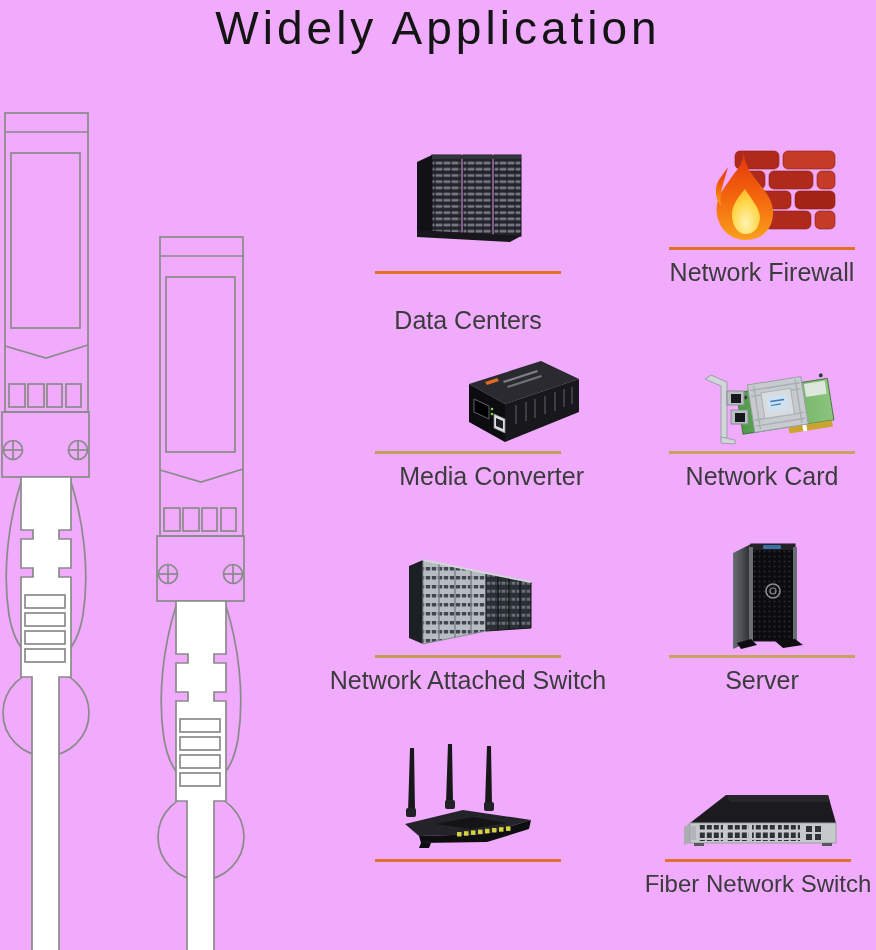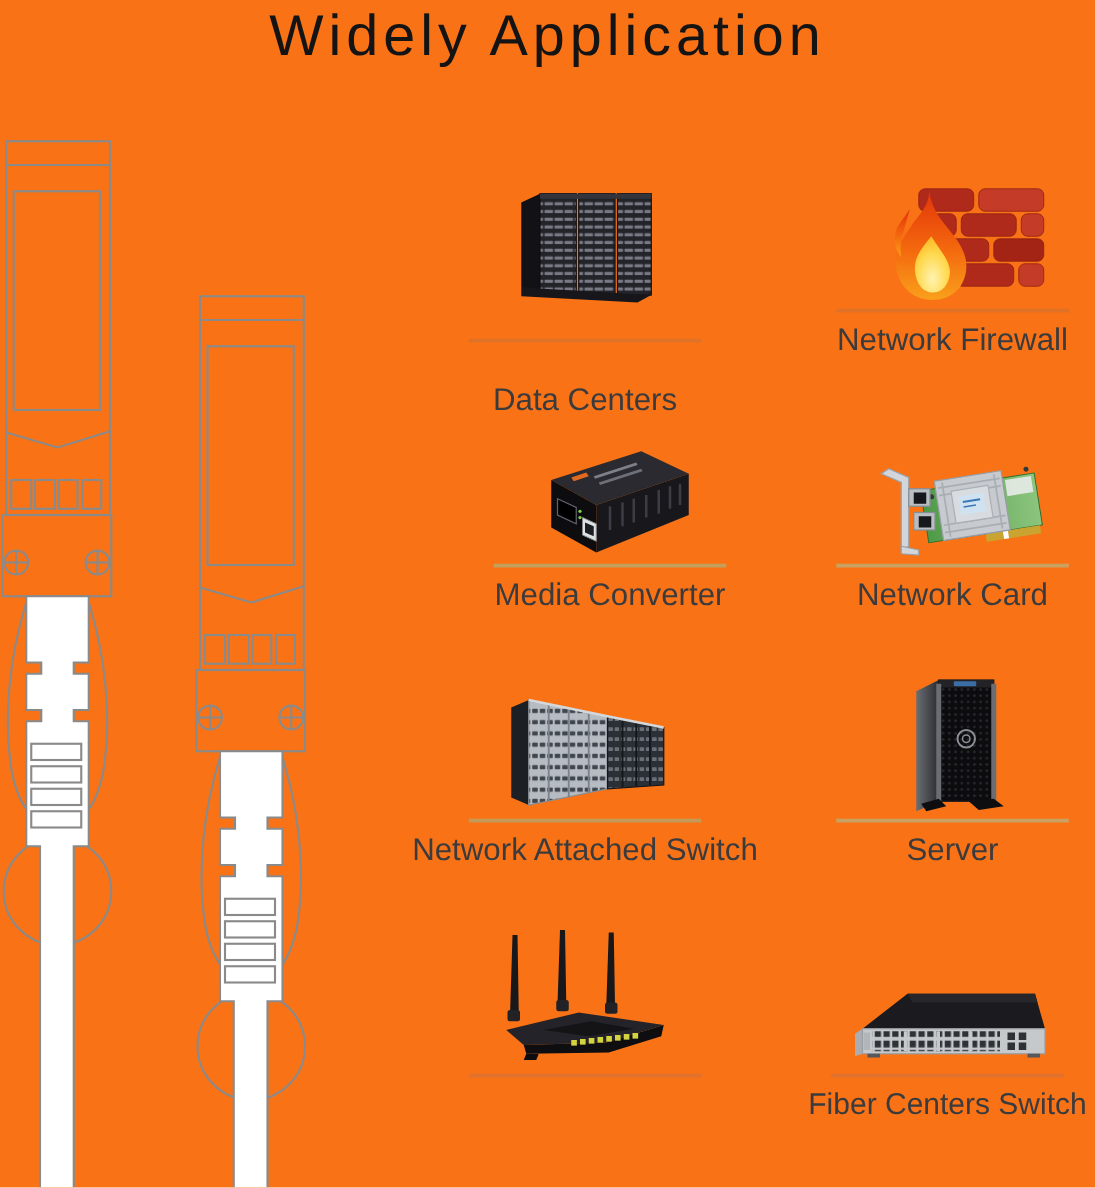--- a/index.html
+++ b/index.html
@@ -1,27 +1,27 @@
 <!DOCTYPE html>
 <html><head>
 <meta charset="utf-8">
 <style>
   html,body{margin:0;padding:0;background:#fff;}
-  .page{position:relative;width:876px;height:950px;background:#f97316;overflow:hidden;
+  .page{position:relative;width:876px;height:950px;background:#f0abfc;overflow:hidden;
         font-family:"Liberation Sans",sans-serif;}
   .title{position:absolute;top:0;left:0;width:876px;text-align:center;margin:0;
          font-size:46px;font-weight:500;letter-spacing:4px;color:#141414;line-height:56px;}
   .cables{position:absolute;left:0;top:100px;width:250px;height:850px;}
   .cell{position:absolute;display:flex;flex-direction:column;}
   .icon-box{display:flex;align-items:flex-end;justify-content:center;padding-bottom:4px;overflow:visible;}
   .underline{height:3px;width:186px;margin:0 auto;background:#df7226;}
   .app-label{text-align:center;font-size:25px;color:#3b3b3d;margin-top:8px;white-space:nowrap;}
   .c1{left:352px;top:138px;width:232px;gap:24px;} .c1 .icon-box{height:105px;}
   .c2{left:646px;top:138px;width:232px;} .c2 .icon-box{height:105px;}
-  .c3{left:372px;top:344px;width:232px;} .c3 .icon-box{height:103px;}
+  .c3{left:352px;top:344px;width:232px;align-items:flex-end;} .c3 .icon-box{height:103px;}
   .c4{left:646px;top:344px;width:232px;} .c4 .icon-box{height:103px;}
   .c5{left:322px;top:544px;width:292px;} .c5 .icon-box{height:107px;}
   .c6{left:646px;top:544px;width:232px;} .c6 .icon-box{height:107px;}
   .c7{left:352px;top:733px;width:232px;} .c7 .icon-box{height:122px;}
   .c8{left:640px;top:733px;width:236px;} .c8 .icon-box{height:122px;}
   .c8 .app-label{font-size:24px;}
 </style>
 </head>
 <body>
 
@@ -303,16 +303,16 @@
         <rect x="128" y="43" width="6" height="6" fill="#2e3237"></rect>
           <rect x="137" y="43" width="6" height="6" fill="#2e3237"></rect>
         <rect x="128" y="51" width="6" height="6" fill="#2e3237"></rect>
           <rect x="137" y="51" width="6" height="6" fill="#2e3237"></rect>
         <rect x="13" y="43" width="5" height="14" fill="#b2b5b9"></rect>
         <rect x="16" y="60" width="10" height="3" fill="#55585c"></rect>
         <rect x="144" y="60" width="10" height="3" fill="#55585c"></rect>
       </svg>
     </div>
     <div class="underline" style="background: rgb(224, 114, 45);"></div>
-    <div class="app-label">Fiber Centers Switch</div>
+    <div class="app-label">Fiber Network Switch</div>
   </div>
 
 </div>
 
 </body></html>

